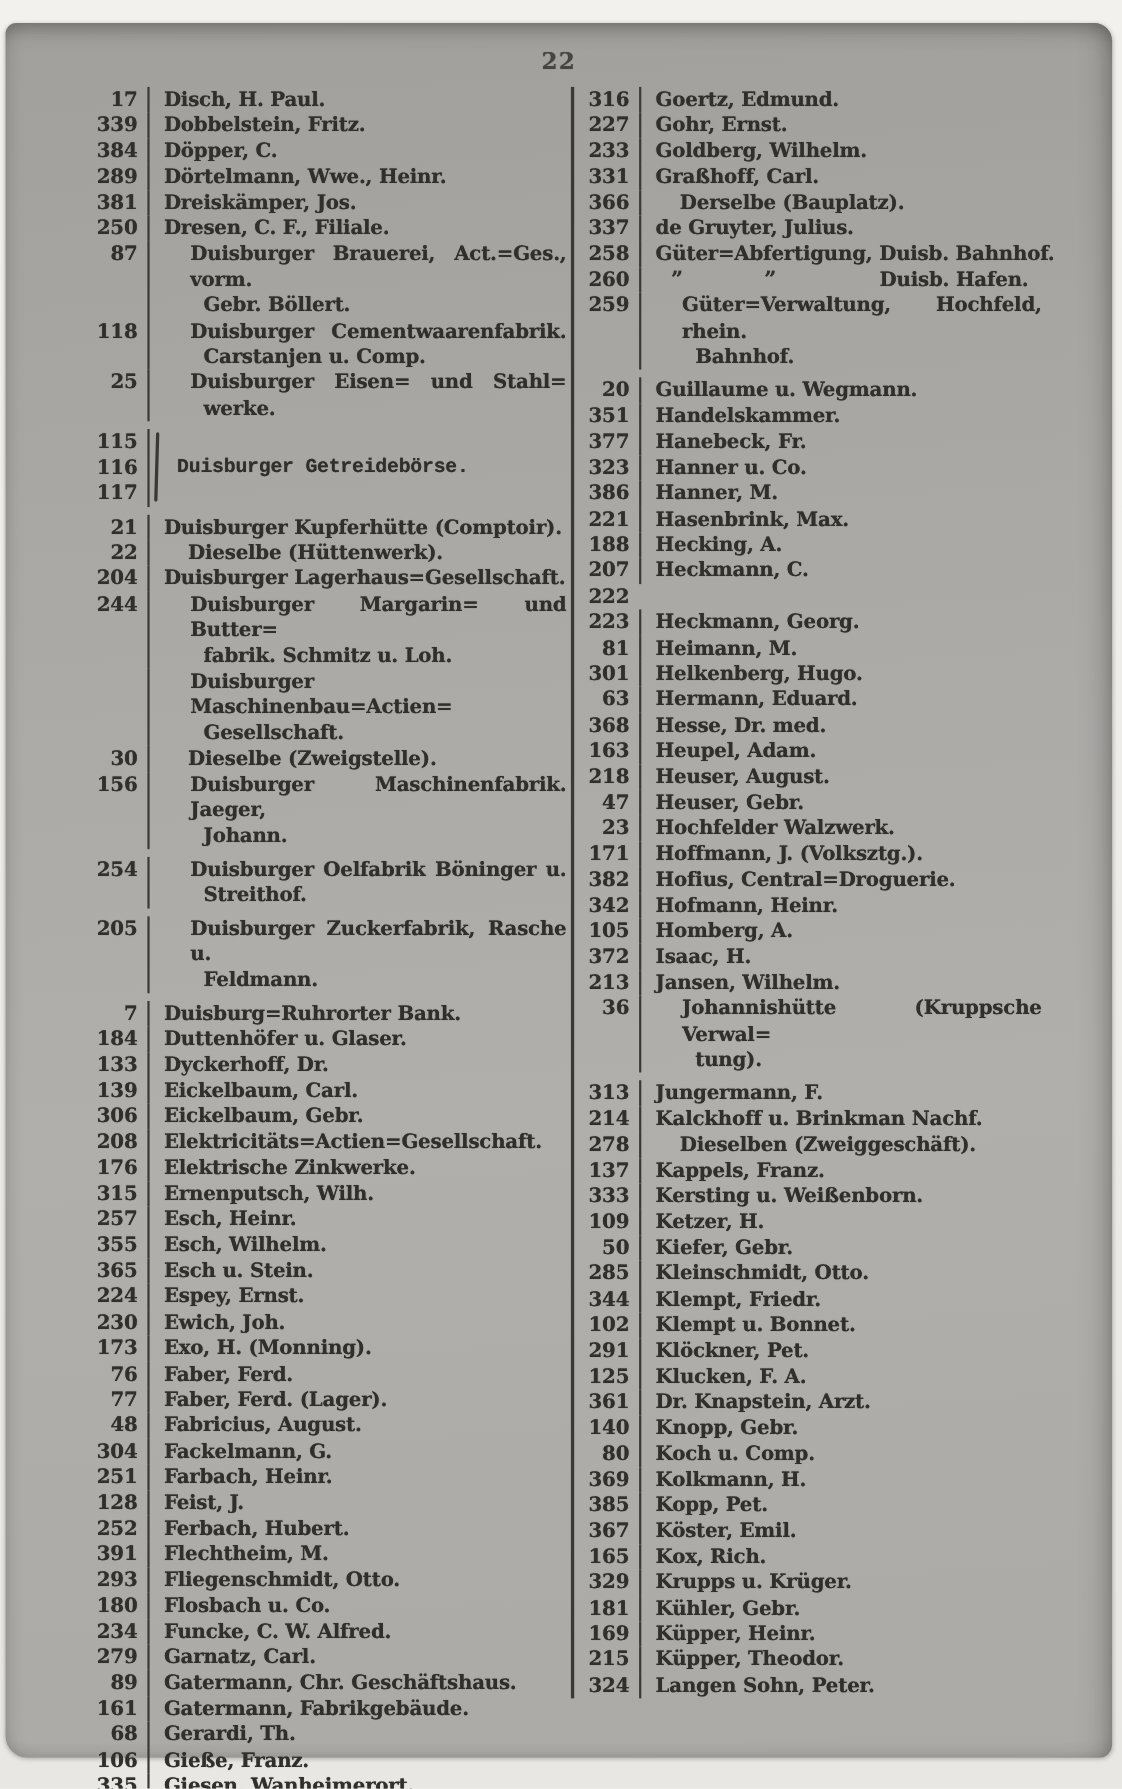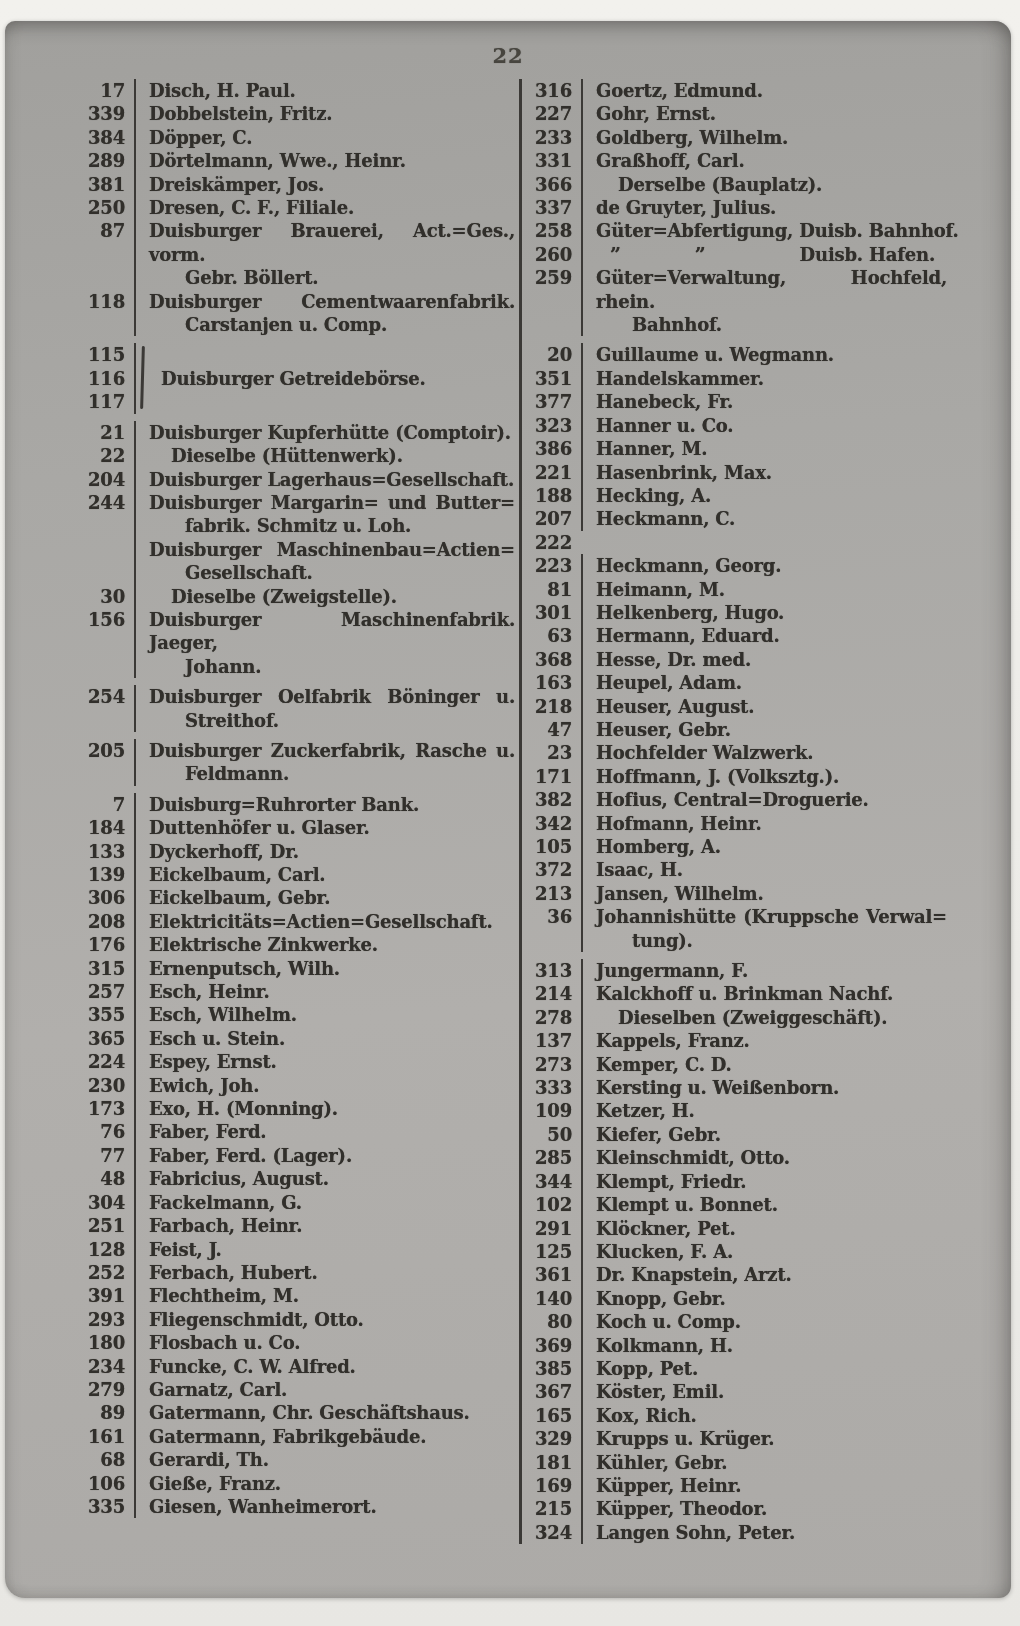--- a/index.html
+++ b/index.html
@@ -38,25 +38,25 @@
   }
   .col{min-width:0;}
   .col.left{flex:none;width:450px;}
   .col.right{flex:1;border-left:3px solid #3b3936;}
   .row{display:flex;}
   .row.gap{margin-top:7px;}
   .num{flex:none;width:56px;text-align:right;padding-right:9px;}
   .col.right .num{width:50px;}
   .body{flex:1;min-width:0;border-left:2.5px solid #3b3936;padding-left:13px;position:relative;}
   .l0,.cont{white-space:nowrap;}
-  .l0.jst{white-space:normal;text-align:justify;text-align-last:justify;padding-right:4px;}
+  .l0.jst{white-space:normal;text-align:justify;text-align-last:justify;padding-right:4px;margin-left:24px;}
   .cont{padding-left:36px;}
   .l0.ind{padding-left:22px;}
   .body.center{display:flex;align-items:center;}
-  .body.center .nm{padding-left:12px;white-space:nowrap;}
+  .body.center .nm{padding-left:12px;white-space:nowrap;font-family:Liberation Mono, monospace;}
   .brace{position:absolute;left:5px;top:3px;bottom:4px;width:2.5px;
     background:#3b3936;border-radius:2px;transform:rotate(1.6deg);}
   .body.ditto-row{display:flex;align-items:flex-start;}
   .dm{font-size:19px;line-height:23.4px;}
   .dm.d1{margin-left:14px;}
   .dm.d2{margin-left:74px;}
   .dtext{margin-left:auto;margin-right:16px;white-space:nowrap;}
 </style>
 </head>
 <body>
@@ -109,20 +109,27 @@
               <div class="cont">Gebr. Böllert.</div>
             </div>
           </div>
           <div class="row">
             <div class="num">118</div>
             <div class="body">
               <div class="l0 jst">Duisburger Cementwaarenfabrik.</div>
               <div class="cont">Carstanjen u. Comp.</div>
             </div>
           </div>
+          <div class="row">
+            <div class="num">25</div>
+            <div class="body">
+              <div class="l0 jst">Duisburger Eisen= und Stahl=</div>
+              <div class="cont">werke.</div>
+            </div>
+          </div>
           <div class="row gap">
             <div class="num">
               <div>115</div>
               <div>116</div>
               <div>117</div>
             </div>
             <div class="body center">
               <span class="brace"></span>
               <div class="nm">Duisburger Getreidebörse.</div>
             </div>
@@ -594,26 +601,20 @@
           <div class="row">
             <div class="num">278</div>
             <div class="body">
               <div class="l0 ind">Dieselben (Zweiggeschäft).</div>
             </div>
           </div>
           <div class="row">
             <div class="num">137</div>
             <div class="body">
               <div class="l0">Kappels, Franz.</div>
-            </div>
-          </div>
-          <div class="row">
-            <div class="num">273</div>
-            <div class="body">
-              <div class="l0">Kemper, C. D.</div>
             </div>
           </div>
           <div class="row">
             <div class="num">333</div>
             <div class="body">
               <div class="l0">Kersting u. Weißenborn.</div>
             </div>
           </div>
           <div class="row">
             <div class="num">109</div>

